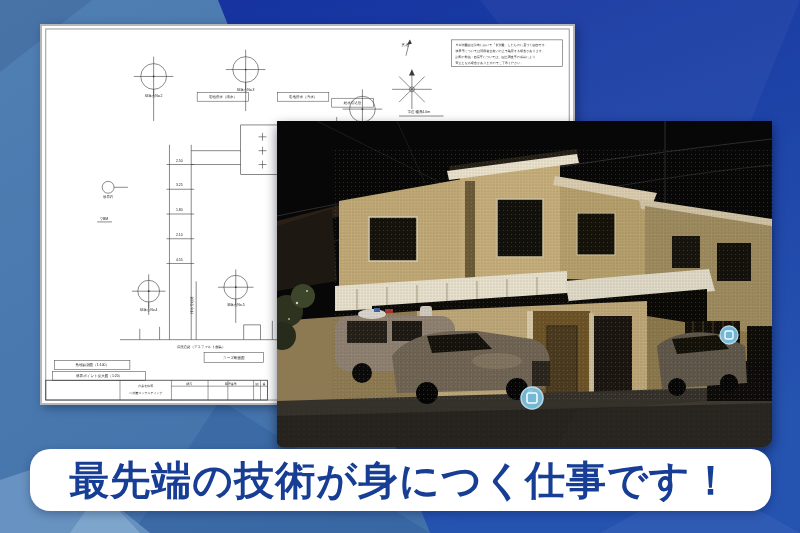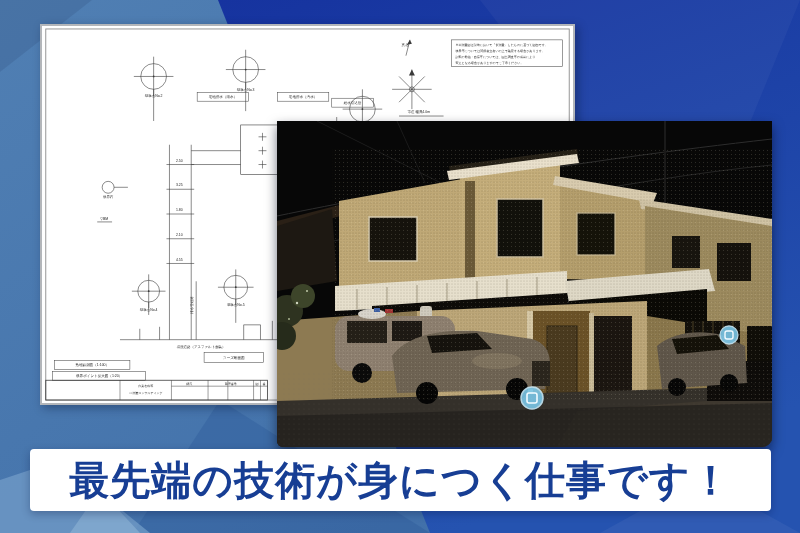--- a/index.html
+++ b/index.html
@@ -9,21 +9,21 @@
   .bg{position:absolute;left:0;top:0;width:800px;height:533px;}
   .doc{position:absolute;left:40px;top:24px;width:535px;height:381px;
        background:#ffffff;border:2px solid #b3b6ba;box-sizing:border-box;
        box-shadow:3px 3px 9px rgba(8,18,48,.38);}
   .doc svg{width:100%;height:100%;}
   .photo{position:absolute;left:277px;top:121px;width:495px;height:326px;
          border-radius:0 0 10px 6px;overflow:hidden;
          box-shadow:0 5px 12px rgba(4,8,28,.55);}
   .photo svg{width:100%;height:100%;}
   .banner{position:absolute;left:30px;top:449px;width:741px;height:62px;
-          background:#ffffff;border-radius:4px;
+          background:#ffffff;border-radius:20px;
           display:flex;align-items:center;justify-content:center;
           box-shadow:0 3px 8px rgba(8,16,60,.30);}
   .banner span{font-size:40px;font-weight:bold;color:#173e94;
                letter-spacing:1px;white-space:nowrap;line-height:1;}
   
   .doc text{fill:#222;font-family:"Liberation Sans",sans-serif;}
 </style>
 </head>
 <body>
 

